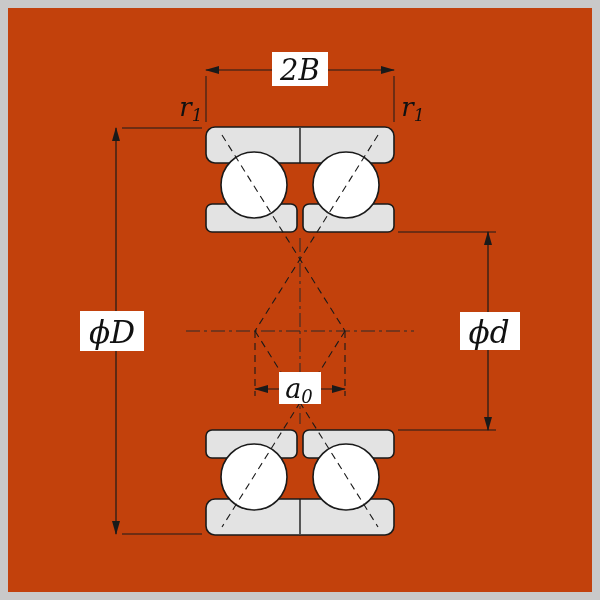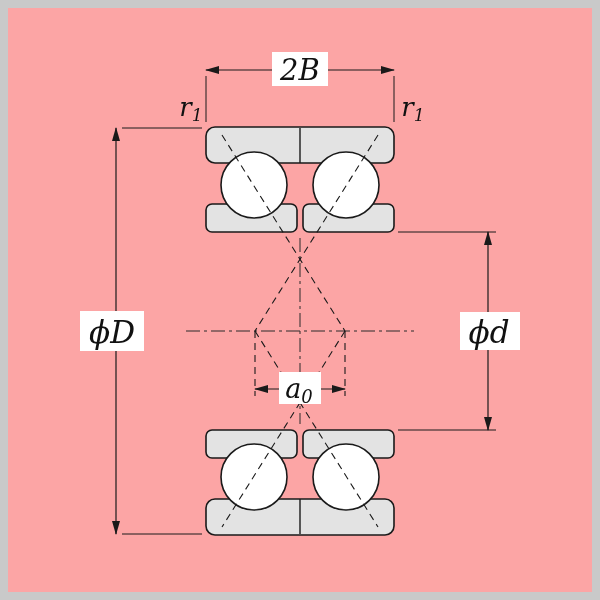--- a/index.html
+++ b/index.html
@@ -1,16 +1,16 @@
 <!DOCTYPE html>
 <html><head>
 <meta charset="utf-8">
 <style>
   html, body { margin: 0; padding: 0; background: #ffffff; }
-  .stage { width: 600px; height: 600px; position: relative; background: #fca5a5; overflow: hidden; }
+  .stage { width: 600px; height: 600px; position: relative; background: #c2410c; overflow: hidden; }
   svg { display: block; }
   .band   { stroke: #1a1a1a; stroke-width: 1.6; }
   .ball   { fill: #ffffff; stroke: #1a1a1a; stroke-width: 1.6; }
   .seam   { stroke: #1a1a1a; stroke-width: 1.4; }
   .dim    { stroke: #1a1a1a; stroke-width: 1.2; fill: none; }
   .ext    { stroke: #1a1a1a; stroke-width: 1; }
   .dash   { stroke: #1a1a1a; stroke-width: 1.1; stroke-dasharray: 7 5; fill: none; }
   .cline  { stroke: #2a2a2a; stroke-width: 1; stroke-dasharray: 14 4 3 4; }
   .lblbg  { fill: #ffffff; }
   .lbl    { font-family: "DejaVu Serif", "Liberation Serif", serif;

